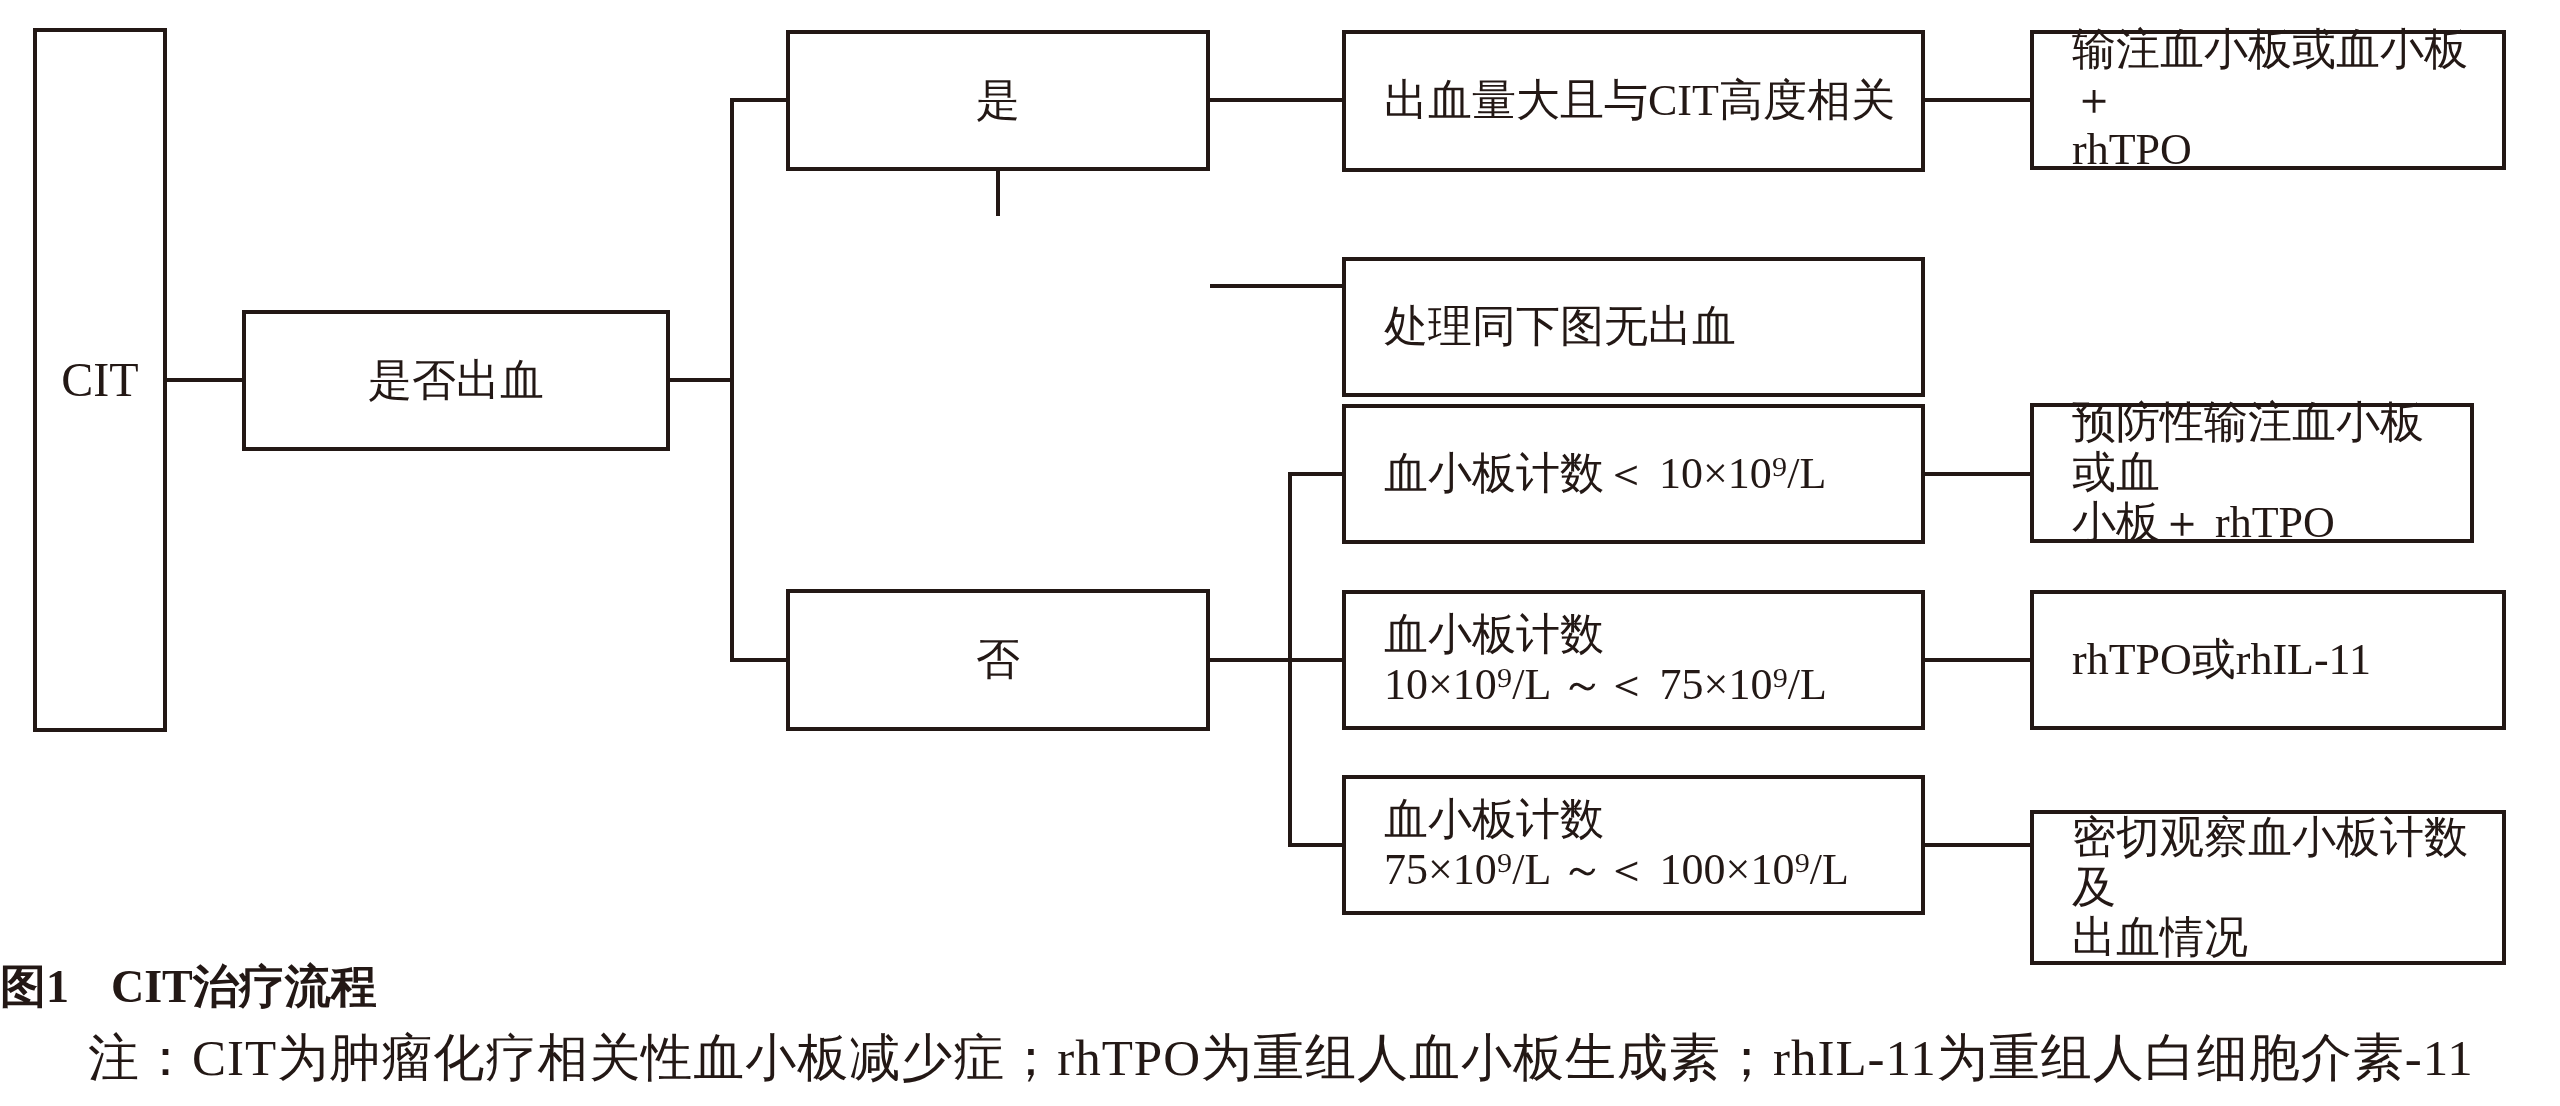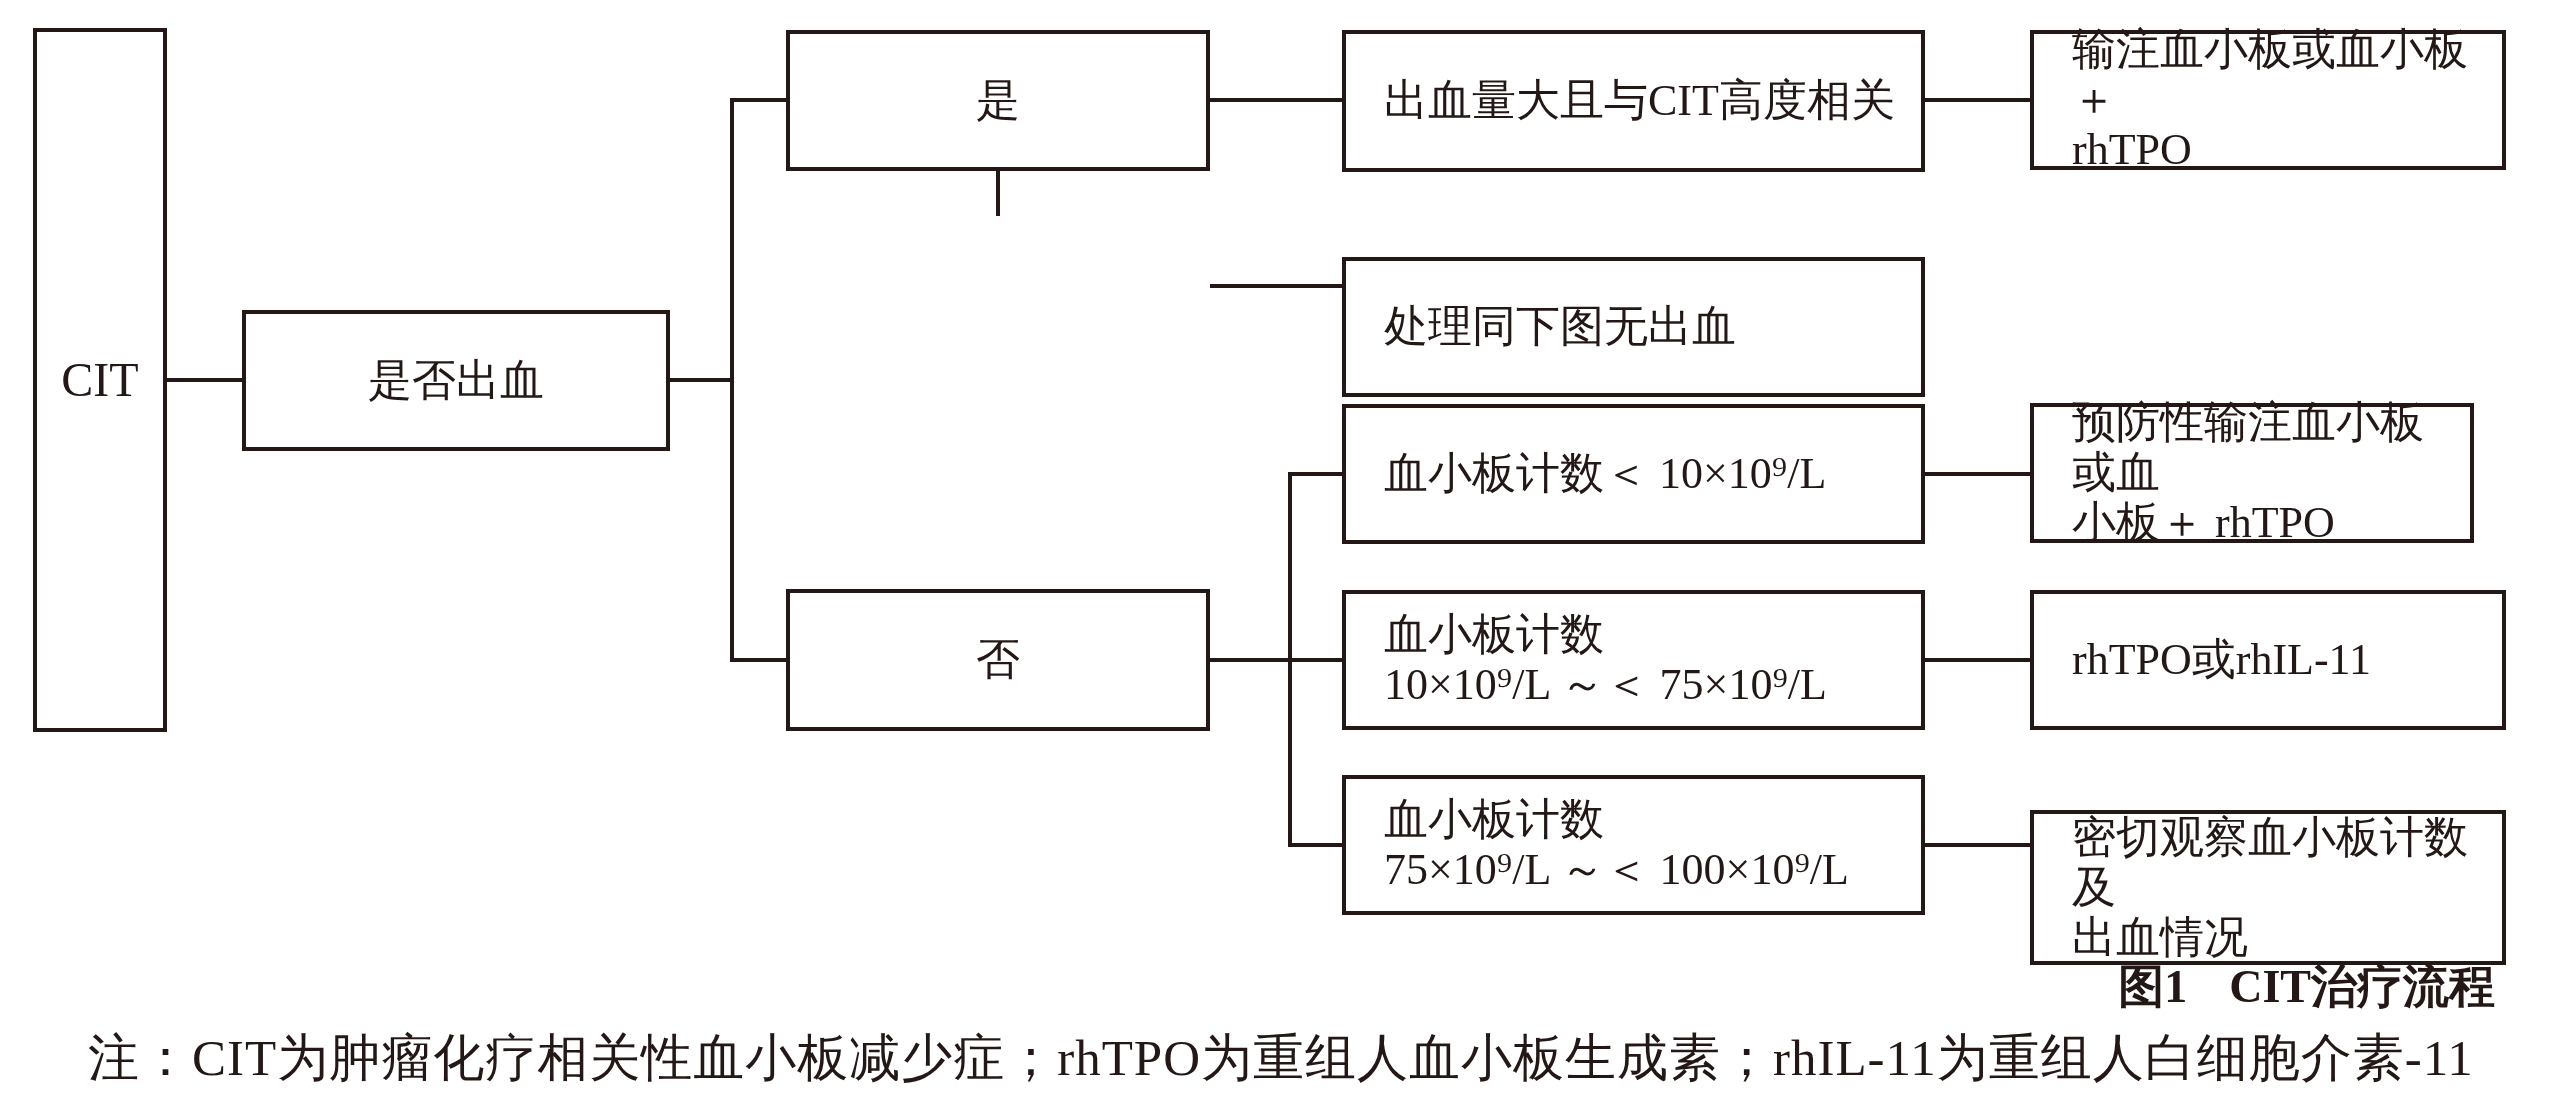--- a/index.html
+++ b/index.html
@@ -20,21 +20,21 @@
     font-size:44px;
     line-height:50px;
   }
   .box.center{align-items:center;justify-content:center;text-align:center;}
   .box.leftpad{flex-direction:column;justify-content:center;padding-left:38px;padding-right:10px;align-items:flex-start;text-align:left;}
   .hline,.vline{position:absolute;background:#231815;}
   .hline{height:4px;}
   .vline{width:4px;}
   .caption{
     position:absolute;left:0;top:956px;width:2480px;
-    text-align:right;font-weight:bold;font-size:46px;color:#231815;padding-left:15px;
+    text-align:left;font-weight:bold;font-size:46px;color:#231815;
   }
   .caption .figlabel{margin-right:42px;}
   .note{
     position:absolute;left:88px;top:1024px;
     font-size:51px;color:#231815;letter-spacing:1px;white-space:nowrap;
   }
   .cit-label{font-size:48px;text-align:right;}
 </style>
 </head>
 <body>

